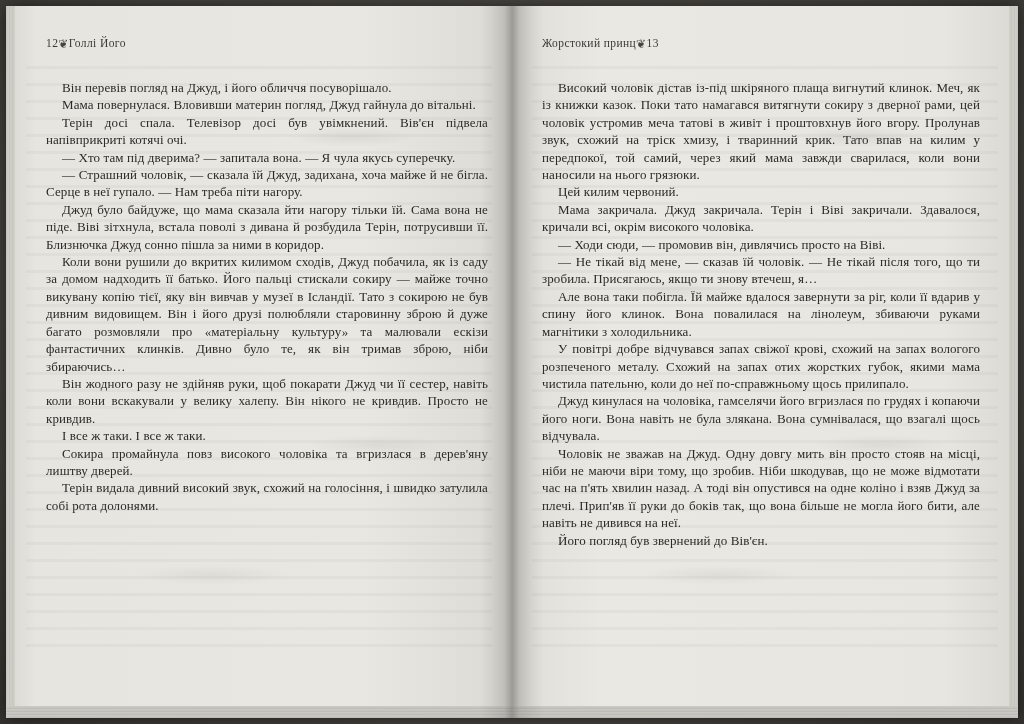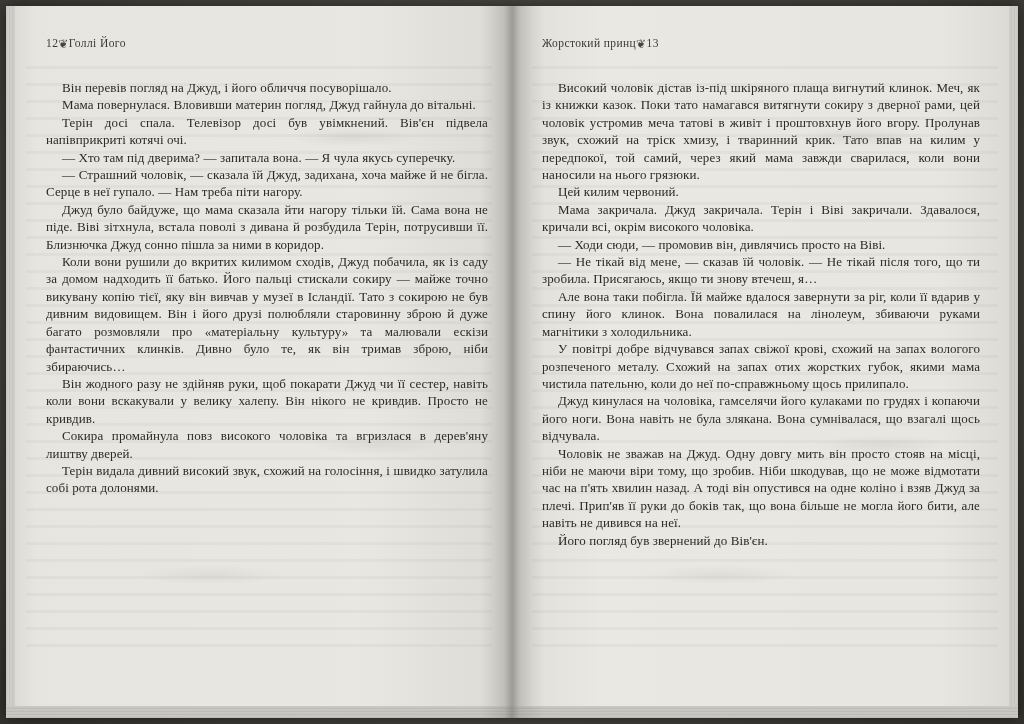--- a/index.html
+++ b/index.html
@@ -155,40 +155,41 @@
       </div>
       <div class="text-column">
           <p>Він перевів погляд на Джуд, і його обличчя посуворішало.</p>
           <p>Мама повернулася. Вловивши материн погляд, Джуд гайнула до вітальні.</p>
           <p>Терін досі спала. Телевізор досі був увімкнений. Вів'єн підвела напівприкриті котячі очі.</p>
           <p>— Хто там під дверима? — запитала вона. — Я чула якусь суперечку.</p>
           <p>— Страшний чоловік, — сказала їй Джуд, задихана, хоча майже й не бігла. Серце в неї гупало. — Нам треба піти нагору.</p>
           <p>Джуд було байдуже, що мама сказала йти нагору тільки їй. Сама вона не піде. Віві зітхнула, встала поволі з дивана й розбудила Терін, потрусивши її. Близнючка Джуд сонно пішла за ними в коридор.</p>
           <p>Коли вони рушили до вкритих килимом сходів, Джуд побачила, як із саду за домом надходить її батько. Його пальці стискали сокиру — майже точно викувану копію тієї, яку він вивчав у музеї в Ісландії. Тато з сокирою не був дивним видовищем. Він і його друзі полюбляли старовинну зброю й дуже багато розмовляли про «матеріальну культуру» та малювали ескізи фантастичних клинків. Дивно було те, як він тримав зброю, ніби збираючись…</p>
           <p>Він жодного разу не здійняв руки, щоб покарати Джуд чи її сестер, навіть коли вони вскакували у велику халепу. Він нікого не кривдив. Просто не кривдив.</p>
+          <p>І все ж таки. І все ж таки.</p>
           <p>Сокира промайнула повз високого чоловіка та вгризлася в дерев'яну лиштву дверей.</p>
           <p>Терін видала дивний високий звук, схожий на голосіння, і швидко затулила собі рота долонями.</p>
         </div>
     </div>
 
     <div class="page page-right">
       <div class="page-header">
         <span class="running-title">Жорстокий принц</span>
         <span class="ornament">❦</span>
         <span class="page-number">13</span>
       </div>
       <div class="text-column">
           <p>Високий чоловік дістав із-під шкіряного плаща вигнутий клинок. Меч, як із книжки казок. Поки тато намагався витягнути сокиру з дверної рами, цей чоловік устромив меча татові в живіт і проштовхнув його вгору. Пролунав звук, схожий на тріск хмизу, і тваринний крик. Тато впав на килим у передпокої, той самий, через який мама завжди сварилася, коли вони наносили на нього грязюки.</p>
           <p>Цей килим червоний.</p>
           <p>Мама закричала. Джуд закричала. Терін і Віві закричали. Здавалося, кричали всі, окрім високого чоловіка.</p>
           <p>— Ходи сюди, — промовив він, дивлячись просто на Віві.</p>
           <p>— Не тікай від мене, — сказав їй чоловік. — Не тікай після того, що ти зробила. Присягаюсь, якщо ти знову втечеш, я…</p>
           <p>Але вона таки побігла. Їй майже вдалося завернути за ріг, коли її вдарив у спину його клинок. Вона повалилася на лінолеум, збиваючи руками магнітики з холодильника.</p>
           <p>У повітрі добре відчувався запах свіжої крові, схожий на запах вологого розпеченого металу. Схожий на запах отих жорстких губок, якими мама чистила пательню, коли до неї по-справжньому щось прилипало.</p>
-          <p>Джуд кинулася на чоловіка, гамселячи його кулаками по грудях і копаючи його ноги. Вона навіть не була злякана. Вона сумнівалася, що взагалі щось відчувала.</p>
+          <p>Джуд кинулася на чоловіка, гамселячи його вгризлася по грудях і копаючи його ноги. Вона навіть не була злякана. Вона сумнівалася, що взагалі щось відчувала.</p>
           <p>Чоловік не зважав на Джуд. Одну довгу мить він просто стояв на місці, ніби не маючи віри тому, що зробив. Ніби шкодував, що не може відмотати час на п'ять хвилин назад. А тоді він опустився на одне коліно і взяв Джуд за плечі. Прип'яв її руки до боків так, що вона більше не могла його бити, але навіть не дивився на неї.</p>
           <p>Його погляд був звернений до Вів'єн.</p>
         </div>
     </div>
 
     <div class="gutter-shadow"></div>
     <div class="edge-left"></div>
     <div class="edge-right"></div>
     <div class="edge-bottom"></div>
   </div>

